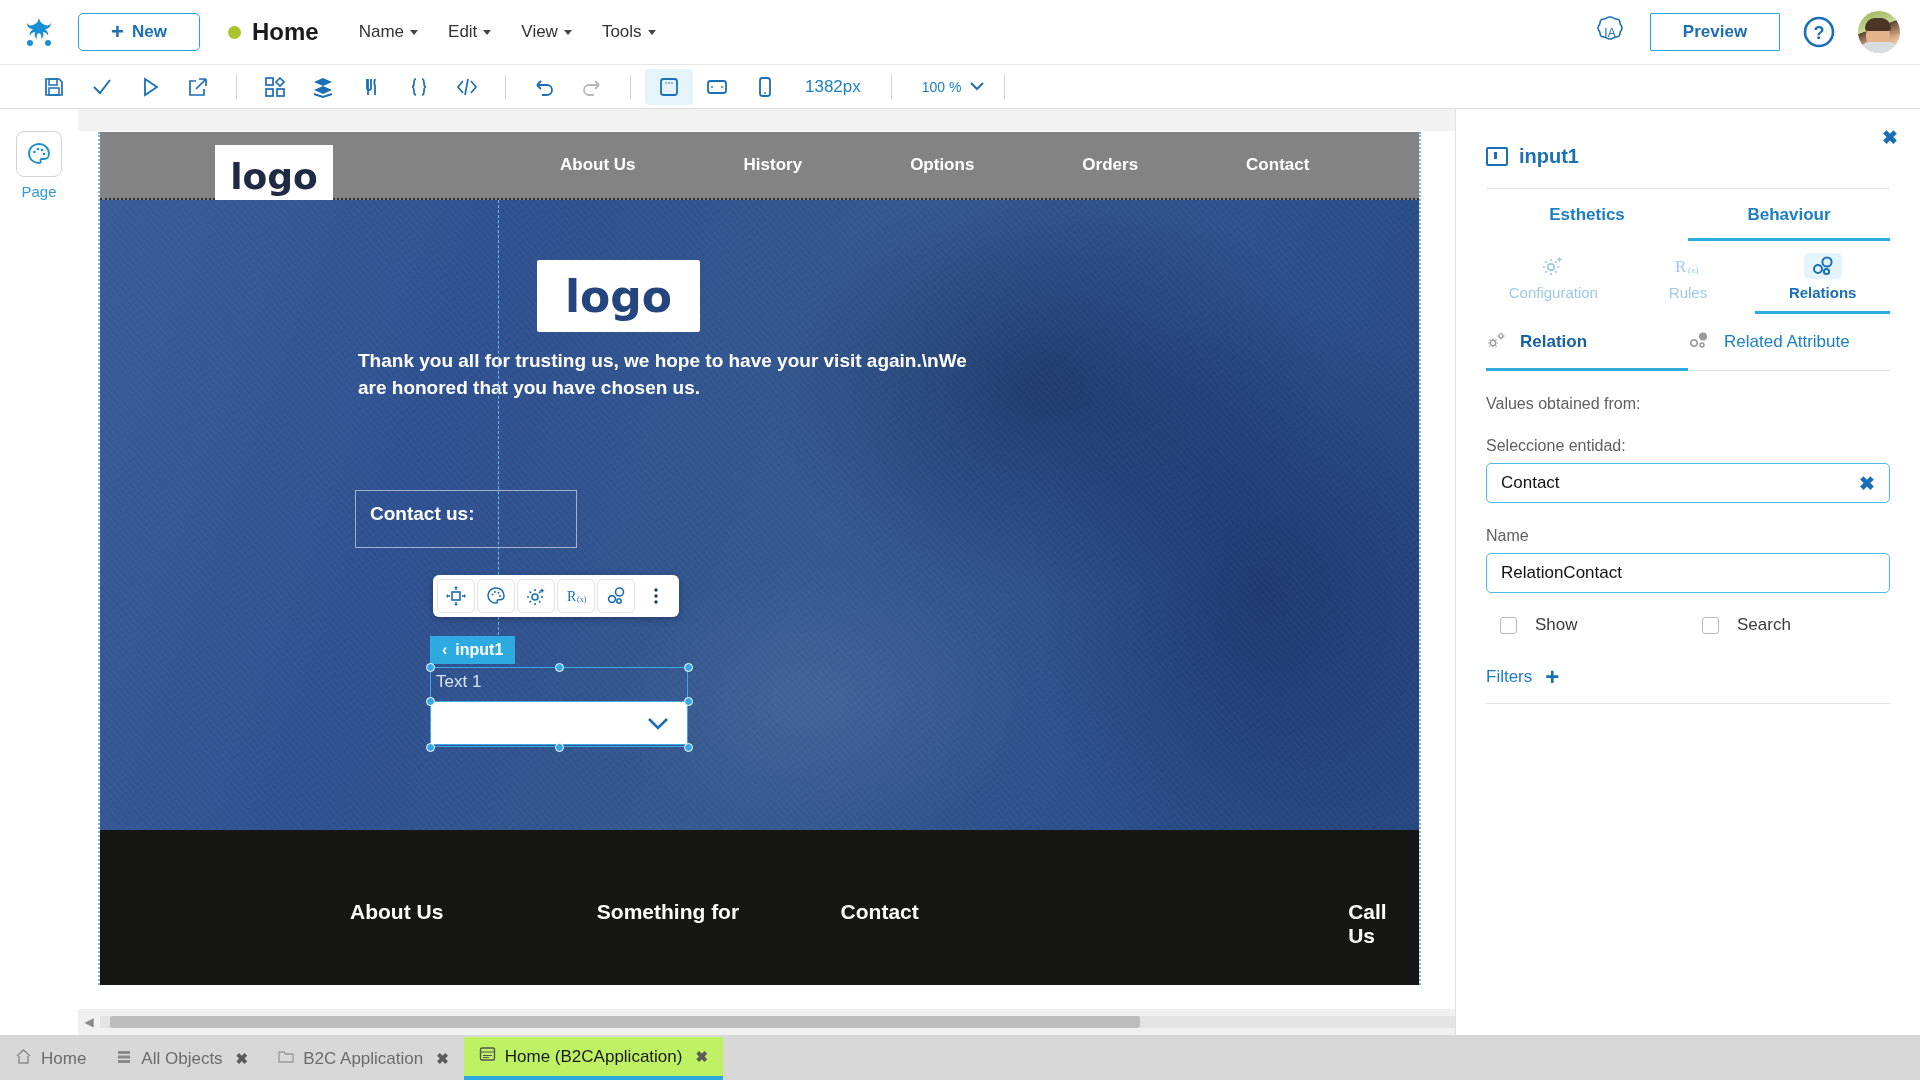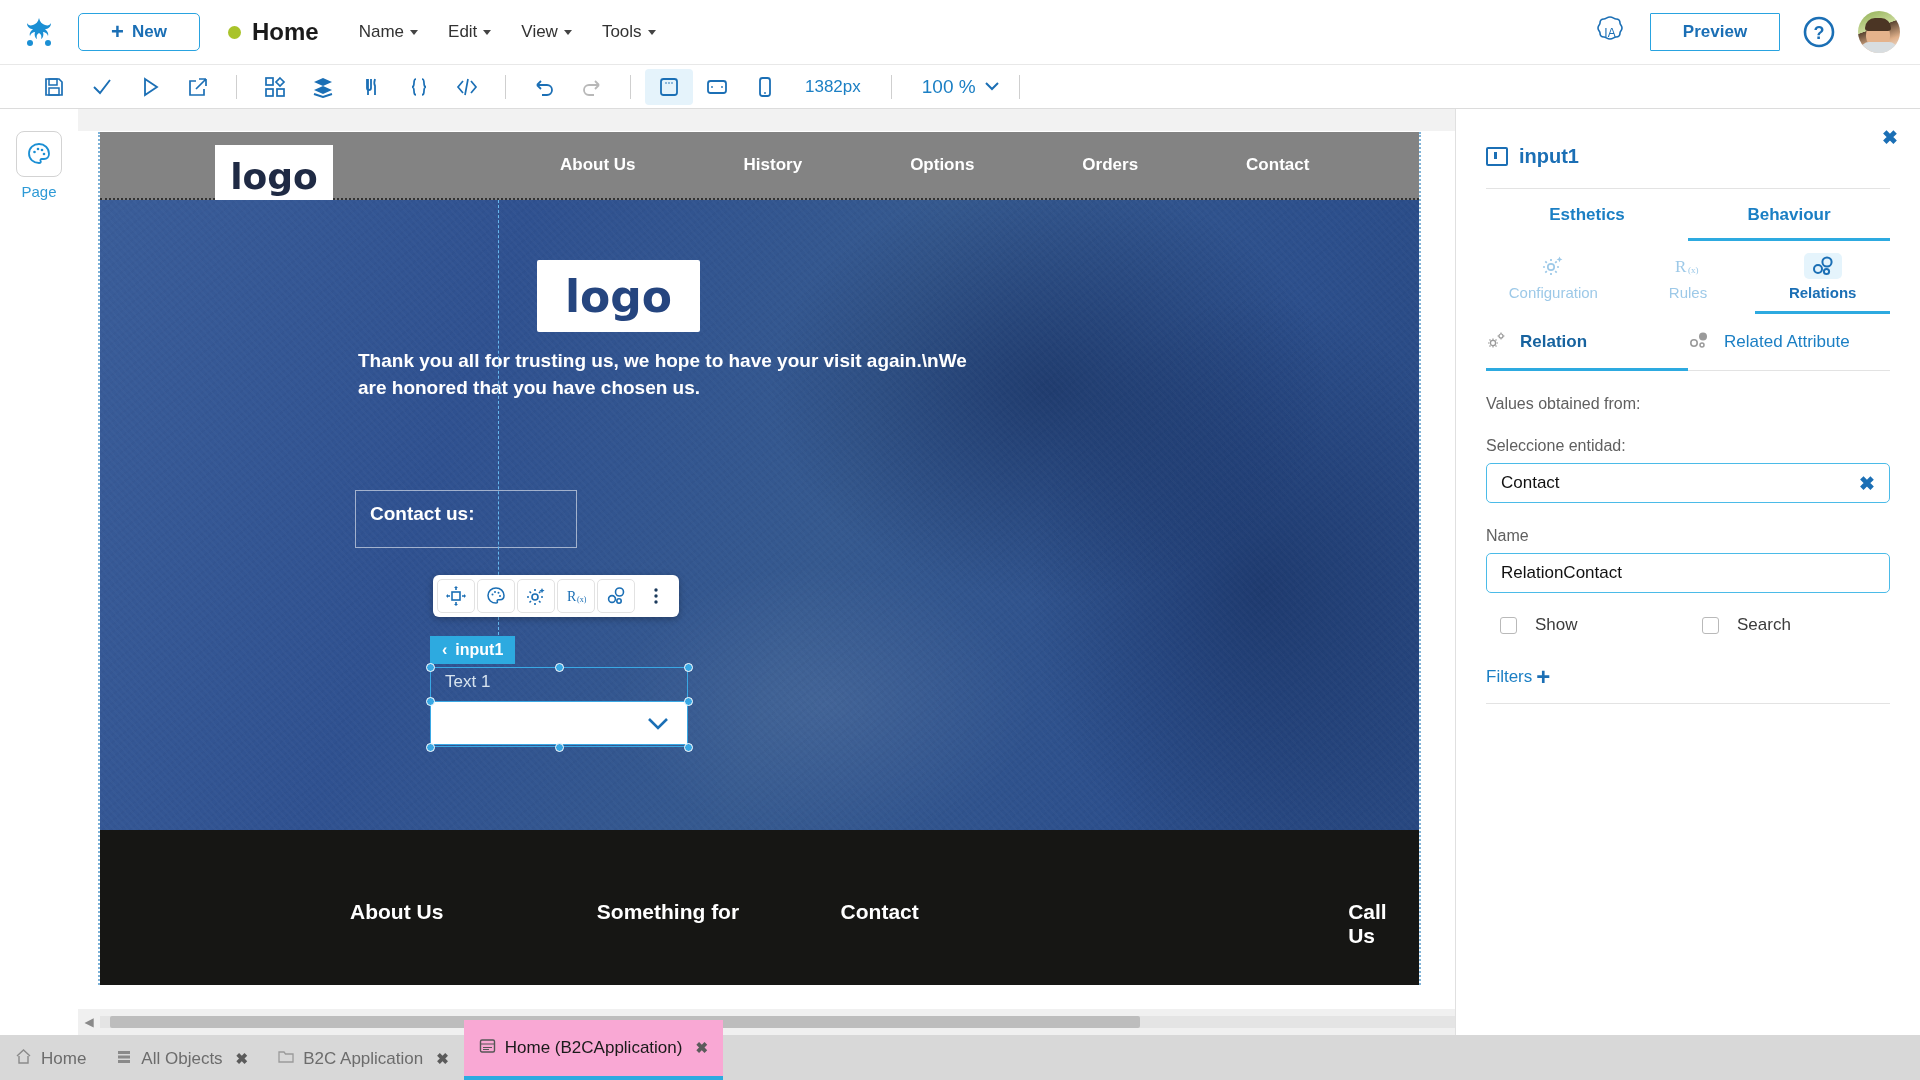--- a/index.html
+++ b/index.html
@@ -54,21 +54,21 @@
     height: 44px; width: 1920px; display: flex; align-items: center;
     background: #fff; border-bottom: 1px solid #dcdcdc; padding-left: 30px; gap: 0px;
   }
   .tb-btn {
     width: 48px; height: 36px; display: flex; align-items: center; justify-content: center;
     cursor: pointer; border-radius: 4px;
   }
   .tb-btn.active { background: #e5f3fb; }
   .tb-sep { width: 1px; height: 24px; background: #cfcfcf; margin: 0 14px; }
   .tb-text { font-size: 17px; color: #1b7fc4; padding: 0 16px; cursor: pointer; }
-  .tb-zoom { font-size: 19px; color: #1b7fc4; padding: 0 6px 0 16px; display:flex;align-items:center;gap:9px;cursor:pointer;justify-content:flex-end;}
+  .tb-zoom { font-size: 14px; color: #1b7fc4; padding: 0 6px 0 16px; display:flex;align-items:center;gap:9px;cursor:pointer;justify-content:flex-end;}
 
   
   .main { display: flex; width: 1920px; height: 1080px; position: relative; }
   .leftrail { width: 78px; padding-top: 22px; display: flex; flex-direction: column; align-items: center; background: #fff; }
   .rail-btn {
     width: 46px; height: 46px; border: 1px solid #d3d3d3; border-radius: 8px;
     display: flex; align-items: center; justify-content: center; background: #fff; cursor: pointer;
   }
   .rail-label { font-size: 15px; color: #2e9ad6; margin-top: 6px; }
 
@@ -142,21 +142,21 @@
   .ft-btn.nobox { border-color: transparent; }
   .sel-tag {
     position: absolute; left: 352px; top: 527px; height: 28px; background: #2daae0;
     color: #fff; font-size: 16px; font-weight: bold; display: flex; align-items: center;
     padding: 0 12px; gap: 8px; z-index: 21; cursor: pointer;
   }
   .sel-box {
     position: absolute; left: 352px; top: 558px; width: 258px; height: 80px;
     border: 1px solid #39a8e4; z-index: 18;
   }
-  .sel-label { position:absolute; left:14px; top:4px; color:#d7e3ee; font-size:17px; }
+  .sel-label { position:absolute; left:5px; top:4px; color:#d7e3ee; font-size:17px; }
   .sel-input {
     position:absolute; left: 352px; top: 592px; width: 258px; height: 44px;
     background: #fff; border: 1px solid #39a8e4; z-index:19; display:flex; align-items:center; justify-content:flex-end; padding-right:18px;
   }
   .handle { position:absolute; width:9px; height:9px; border-radius:50%; background:#39a8e4; border:1.5px solid #fff; z-index:22; }
 
   
   .rightpanel {
     width: 465px; background: #fff; border-left: 1px solid #e0e0e0;
     position: relative; padding: 0 30px;
@@ -193,35 +193,35 @@
     height: 40px; border: 1px solid #4bbbe8; border-radius: 5px;
     display: flex; align-items: center; padding: 0 14px; font-size: 17px; color: #111; background:#fff;
     position: relative;
   }
   .field-ctl .chev { position: absolute; right: 14px; }
   .field-ctl .xbtn { position: absolute; right: 14px; color: #1b6fb5; font-size: 19px; font-weight: bold; cursor: pointer; }
   .cb-row { display: flex; margin-top: 22px; }
   .cb-cell { flex: 1; display: flex; align-items: center; gap: 18px; padding-left: 14px; }
   .cb-box { width: 17px; height: 17px; border: 1.5px solid #b9b9b9; border-radius: 3px; cursor:pointer; }
   .cb-lbl { font-size: 17px; color: #3c3c3c; }
-  .filters-row { display: flex; align-items: center; gap: 4px; margin-top: 30px; padding-bottom: 14px; border-bottom: 1px solid #e3e3e3; }
+  .filters-row { display: flex; align-items: center; gap: 13px; margin-top: 30px; padding-bottom: 14px; border-bottom: 1px solid #e3e3e3; }
   .filters-lbl { font-size: 17px; color: #1b7fc4; }
   .filters-plus { color: #1b6fb5; font-size: 24px; font-weight: bold; line-height: 1; cursor:pointer; }
 
   
   .hscroll { position: absolute; left: 0; bottom: 45px; width: 1420px; height: 26px; background: #f0f0f0; display:flex; align-items:center; }
   .hscroll .arrow { width: 22px; text-align: center; color: #8a8a8a; font-size: 12px; cursor:pointer;}
   .hscroll .track { flex:1; height: 12px; background: #e4e4e4; position: relative; }
   .hscroll .thumb { position:absolute; left: 10px; top:0; width: 1030px; height: 12px; background: #bdbdbd; border-radius: 2px; cursor:pointer;}
   .tabbar {
     position: absolute; left: 0; bottom: 0; width: 1920px; height: 45px;
     background: #d8d8d8; display: flex; align-items: flex-end;
   }
   .tbitem { display:flex; align-items:center; gap: 9px; padding: 0 15px; height: 42px; font-size: 17px; color: #6c6c6c; cursor:pointer; }
-  .tbitem.active { background: #f9a8d4; color: #1a1a1a; border-bottom: 4px solid #2daae0; height: 60px; }
+  .tbitem.active { background: #bef264; color: #1a1a1a; border-bottom: 4px solid #2daae0; height: 43px; }
   .tbitem .x { font-size: 15px; font-weight: bold; color: #5b5b5b; margin-left: 4px; }
 </style>
 </head>
 <body>
 
 <div class="topbar">
   <div class="brand-logo">
     <svg width="40" height="40" viewBox="0 0 40 40">
       <path d="M20 6c1 4 3 6 6 7 3 1 5 0 6-2 0 4-3 6-6 6 2 2 4 4 3 7-1-3-3-4-5-4 1 3 0 6-2 7 1-3 0-5-2-6-2 1-3 3-2 6-2-1-3-4-2-7-2 0-4 1-5 4-1-3 1-5 3-7-3 0-6-2-6-6 1 2 3 3 6 2 3-1 5-3 6-7z" fill="#1b8fd4"></path>
       <circle cx="11" cy="31" r="3" fill="#1b8fd4"></circle>

